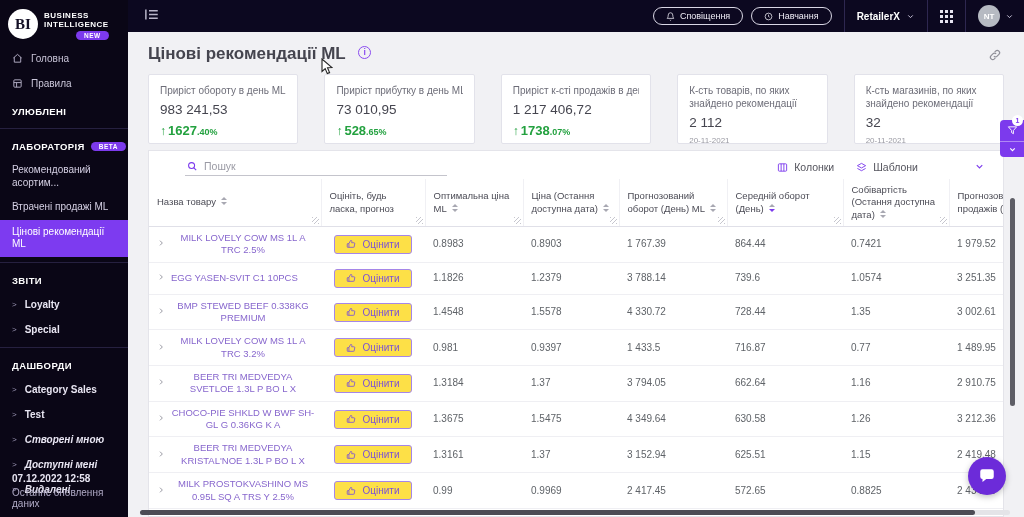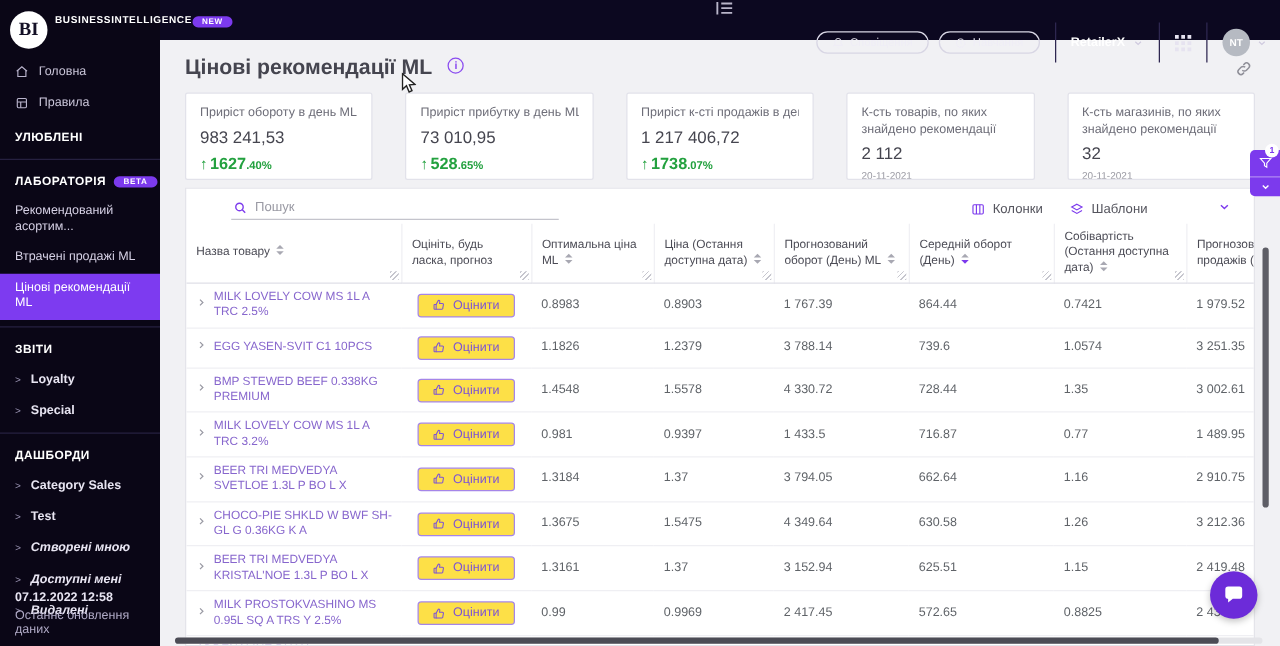--- a/index.html
+++ b/index.html
@@ -2,38 +2,38 @@
 <html><head>
 <meta charset="utf-8">
 <style>
   * { margin:0; padding:0; box-sizing:border-box; }
   html,body { width:1024px; height:517px; overflow:hidden; font-family:"Liberation Sans", sans-serif; background:#f1f1f4; position:relative; }
 
   
   .sidebar { position:absolute; left:0; top:0; width:128px; height:517px; background:#0a0616; color:#cfcadf; z-index:10; }
   .logo-row { display:flex; align-items:flex-start; gap:6px; padding:9px 8px 6px; }
   .logo-circle { width:30px; height:30px; border-radius:50%; background:#fff; color:#141026; display:flex; align-items:center; justify-content:center; font-family:"Liberation Serif", serif; font-weight:bold; font-size:15px; flex:0 0 auto; }
-  .logo-text { display:flex; flex-direction:row; align-items:flex-start; padding-top:2px; }
+  .logo-text { display:flex; flex-direction:column; align-items:flex-start; padding-top:2px; }
   .logo-text .l1,.logo-text .l2 { font-size:8px; font-weight:bold; color:#fff; letter-spacing:.5px; line-height:1.15; }
   .badge-pill { background:#7c3aed; color:#fff; font-size:6.5px; font-weight:bold; padding:1px 8px; border-radius:8px; margin-top:2px; align-self:flex-end; letter-spacing:.5px; }
   .nav-item { display:flex; align-items:center; gap:8px; padding:7px 12px; font-size:10px; color:#c9c5d8; cursor:default; }
   .nav-item svg { width:11px; height:11px; stroke:#b9b4cc; }
   .sec-header { padding:10px 12px 6px; font-size:9.5px; font-weight:bold; color:#fff; letter-spacing:.4px; display:flex; align-items:center; gap:6px;text-align:center; }
   .divider { border-top:1px solid #262040; margin:5px 0 2px; }
   .lab-item { padding:6px 12px; font-size:10px; color:#d5d0e4; line-height:1.25; }
   .lab-item.active { background:#7d3bf0; color:#fff; }
   .tree-item { display:flex; align-items:center; gap:8px; padding:7px 12px; font-size:10px; font-weight:bold; color:#e8e5f2; }
   .tree-item .chev { font-size:8px; color:#9b95b4; font-weight:normal; }
   .tree-item.italic { font-style:italic; font-weight:600; }
   .side-footer { position:absolute; left:12px; bottom:8px; }
   .side-footer .time { font-size:10px; font-weight:bold; color:#e8e5f2; }
   .side-footer .cap { font-size:10px; color:#b0aac6; margin-top:3px; }
 
   
-  .topbar { position:absolute; left:128px; top:0; width:896px; height:32px; background:#0c0820; display:flex; align-items:center; padding:0 10px; z-index:9;flex-direction:column; }
+  .topbar { position:absolute; left:128px; top:0; width:896px; height:32px; background:#0c0820; display:flex; align-items:center; padding:0 10px; z-index:9; }
   .burger { margin-left:6px; }
   .tb-right { margin-left:auto; display:flex; align-items:center; height:100%; }
   .pill { display:flex; align-items:center; gap:5px; border:1px solid #d8d6e4; border-radius:11px; padding:3px 12px; color:#efedf6; font-size:9px; background:transparent; margin-left:8px; cursor:pointer; }
   .pill svg { width:9px; height:9px; stroke:#efedf6; }
   .tb-sep { width:1px; height:32px; background:#2e2750; margin:0 12px; }
   .workspace { display:flex; align-items:center; gap:6px; color:#fff; font-size:10px; font-weight:bold; cursor:pointer; }
   .chev-svg { width:9px; height:9px; stroke:#cfcadf; }
   .waffle { display:grid; grid-template-columns:repeat(3,3px); grid-template-rows:repeat(3,3px); gap:2px; cursor:pointer; }
   .waffle i { background:#e6e3f0; width:3px; height:3px; }
   .avatar-wrap { display:flex; align-items:center; gap:5px; cursor:pointer; }
@@ -73,21 +73,21 @@
   table { border-collapse:collapse; table-layout:fixed; width:920px; font-size:10px; }
   th { text-align:left; font-weight:normal; color:#4b4b55; font-size:9.5px; padding:5px 8px; border-bottom:1px solid #e0e0e8; border-right:1px solid #f0f0f4; vertical-align:middle; line-height:1.3; position:relative; height:32px; }
   th .grip { position:absolute; right:2px; bottom:2px; width:7px; height:7px; background:repeating-linear-gradient(135deg,#c6c6ce 0 1px,transparent 1px 3px); }
   .sort { display:inline-block; margin-left:5px; vertical-align:0; }
   .sort i { display:block; width:0; height:0; border-left:3px solid transparent; border-right:3px solid transparent; }
   .sort .up { border-bottom:3.5px solid #a8a8b2; margin-bottom:2px; }
   .sort .down { border-top:3.5px solid #a8a8b2; }
   .sort.desc .down { border-top-color:#7c3aed; }
   td { padding:6px 8px; border-bottom:1px solid #efeff3; color:#5f6368; vertical-align:middle; line-height:1.2; }
   td.c-name { padding:5px 6px 5px 8px; }
-  .name-wrap { display:flex; align-items:center; gap:6px; }
+  .name-wrap { display:flex; align-items:center; gap:6px;text-align:center; }
   .row-chev svg { width:8px; height:8px; stroke:#9a9aa4; flex:0 0 auto; }
   .prod { color:#8766cd; font-size:9.5px; line-height:1.3; }
   .rate-btn { display:inline-flex; align-items:center; gap:6px; border:1px solid #a586e8; color:#7c52d6; background:#fde047; border-radius:3px; padding:3px 11px; font-size:10px; cursor:pointer; font-family:"Liberation Sans",sans-serif; white-space:nowrap; }
   .rate-btn svg { width:10px; height:10px; stroke:#7c52d6; }
   td.c-btn { text-align:center; }
 
   
   .vscroll { position:absolute; right:9px; top:198px; width:5px; height:208px; background:#5e5e66; border-radius:3px; z-index:8; }
   .hscroll { position:absolute; left:140px; right:14px; bottom:2px; height:5px; background:#e4e4e8; border-radius:3px; z-index:8; }
   .hscroll .thumb { width:96%; height:100%; background:#4c4c55; border-radius:3px; }

